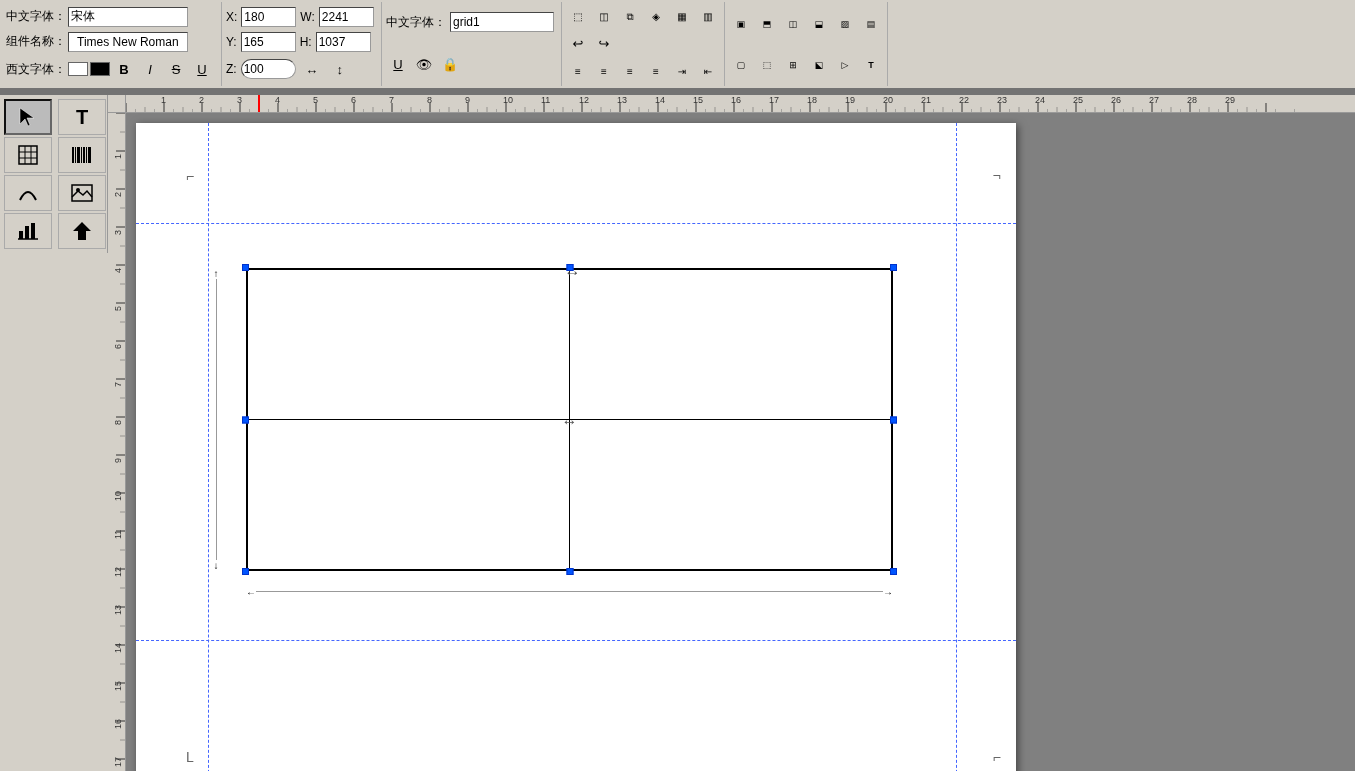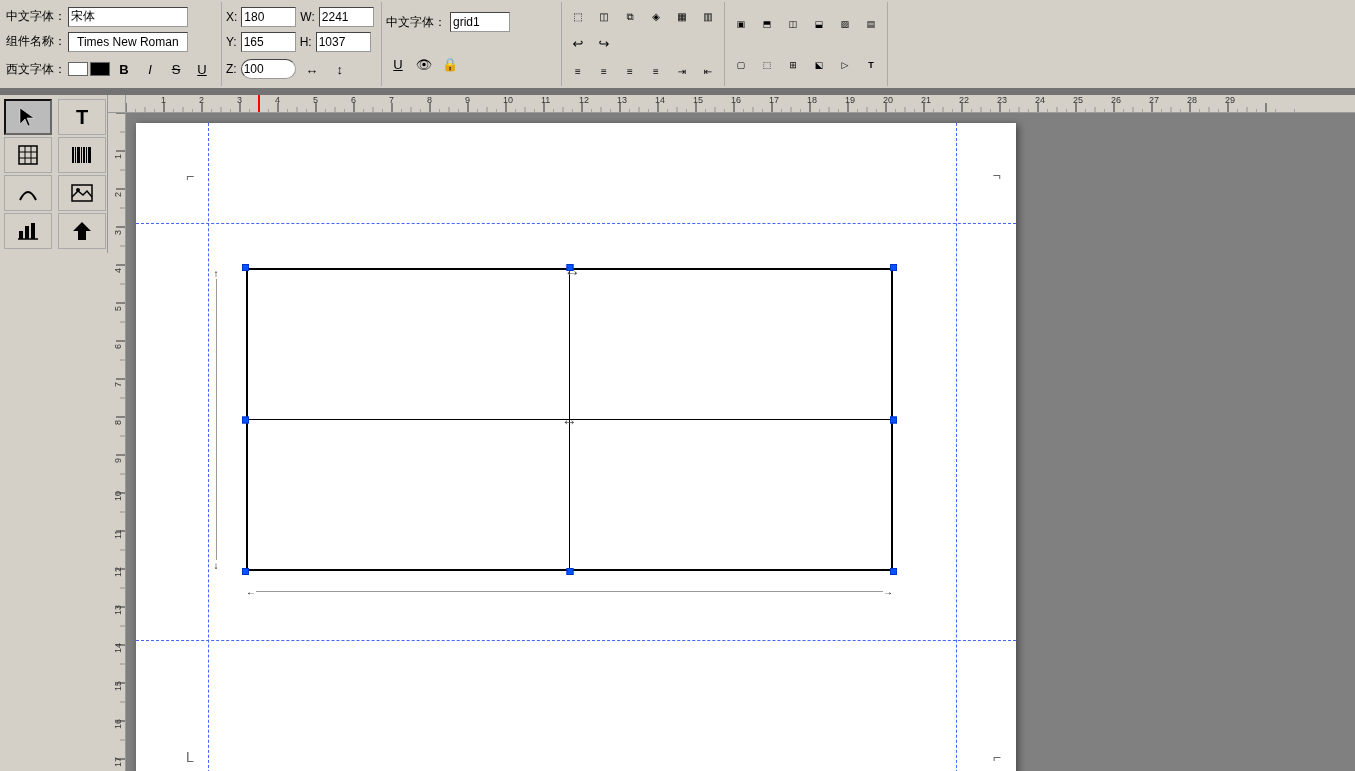--- a/index.html
+++ b/index.html
@@ -229,21 +229,21 @@
       <span class="tb-label">Z:</span>
       <input class="tb-input" style="width: 55px; border-radius: 10px;" value="100">
       <button class="tb-btn" title="水平缩放">↔</button>
       <button class="tb-btn" title="垂直缩放">↕</button>
     </div>
   </div>
 
   <div class="toolbar-section" style="min-width:180px;">
     <div class="tb-row" style="gap:4px;">
       <span class="tb-label">中文字体：</span>
-      <input class="tb-input" style="width: 60px;" value="grid1">
+      <input class="tb-input" style="width: 104px;" value="grid1">
     </div>
     <div class="tb-row" style="gap:2px; margin-top:4px;">
 
       <button class="tb-btn" style="text-decoration:underline;">U</button>
       <button class="tb-btn">👁</button>
       <button class="tb-btn">🔒</button>
     </div>
   </div>
 
   <div class="toolbar-section" style="flex-direction:column; gap:2px;">

